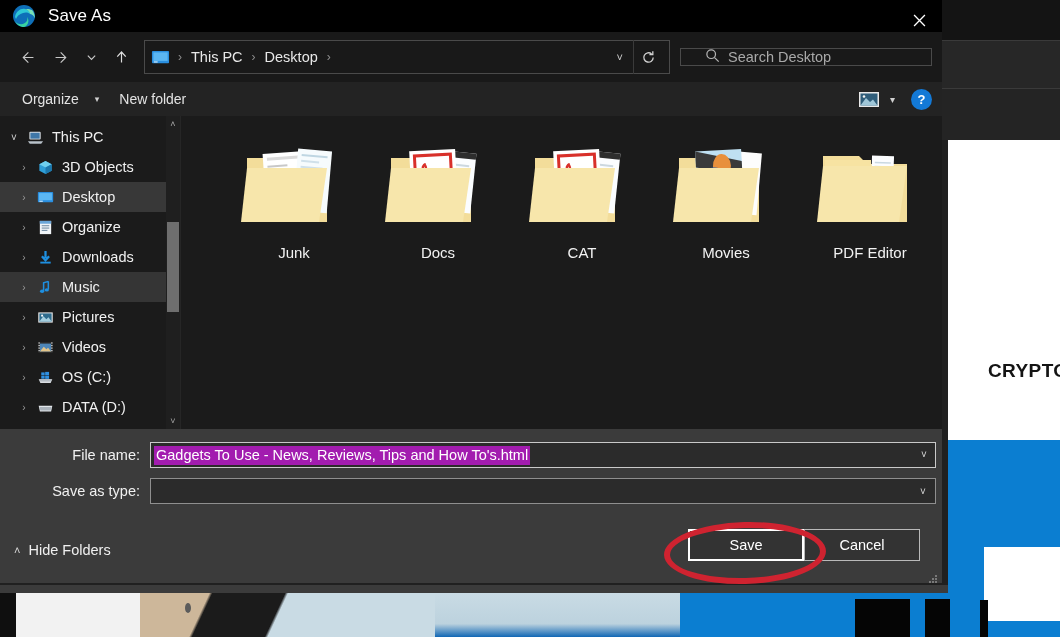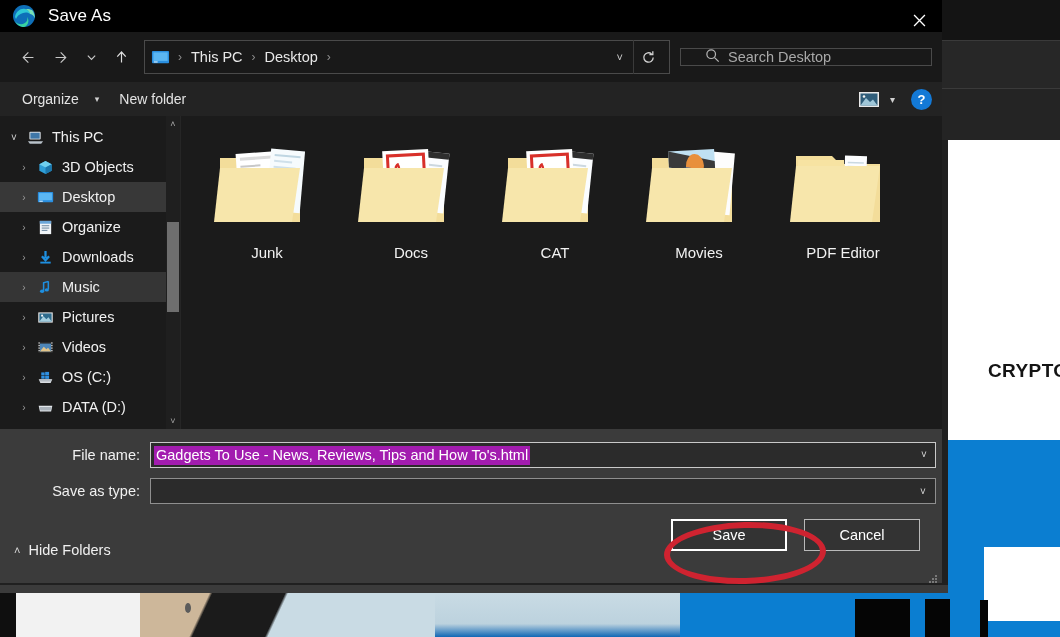--- a/index.html
+++ b/index.html
@@ -168,20 +168,21 @@
   }
   .sb-arrow { height:16px; color:#a8a8a8; font-size:9px; display:flex; align-items:center; justify-content:center; width:100%; flex:none;}
   .sb-track { flex:1; width:100%; position:relative; }
   .sb-thumb { position:absolute; left:1px; width:12px; top:90px; height:90px; background:#6e6e6e; }
 
   .filelist {
     flex:1; background:#1b1b1b; position:relative;
     padding:16px 0 0 14px;
     display:flex; flex-wrap:wrap; align-content:flex-start; gap:0;
     border-left:1px solid #262626;
+    justify-content:flex-end;
   }
   .file-tile {
     width:144px; height:160px; display:flex; flex-direction:column;
     align-items:center; padding-top:4px;
   }
   .folder-art { width:110px; height:100px; position:relative; }
   .file-label { margin-top:8px; color:#f2f2f2; font-size:15px; text-align:center; white-space:nowrap; }
 
   
   .fields { flex:none; background:#3b3b3b; padding:10px 0 6px 0; }
@@ -221,21 +222,21 @@
   
   .footer {
     flex:none; height:66px; background:#3b3b3b; position:relative;
     display:flex; align-items:center; padding:0 14px;
   }
   .hide-folders {
     display:flex; align-items:center; gap:8px; color:#f0f0f0; font-size:14.5px;
   }
   .hf-caret { font-size:11px; color:#dcdcdc; }
   .footer-btns {
-    position:absolute; right:22px; top:2px; display:flex; gap:17px; align-items:center;
+    position:absolute; right:22px; top:12px; display:flex; gap:0; align-items:center;
   }
   .btn {
     width:116px; height:32px; display:flex; align-items:center; justify-content:center;
     font-size:14.5px; color:#ffffff; background:#333333;
   }
   .btn.primary { border:2px solid #ffffff; }
   .btn.secondary { border:1px solid #b9b9b9; }
   .grip {
     position:absolute; right:4px; bottom:3px; width:10px; height:10px; opacity:.75;
   }

